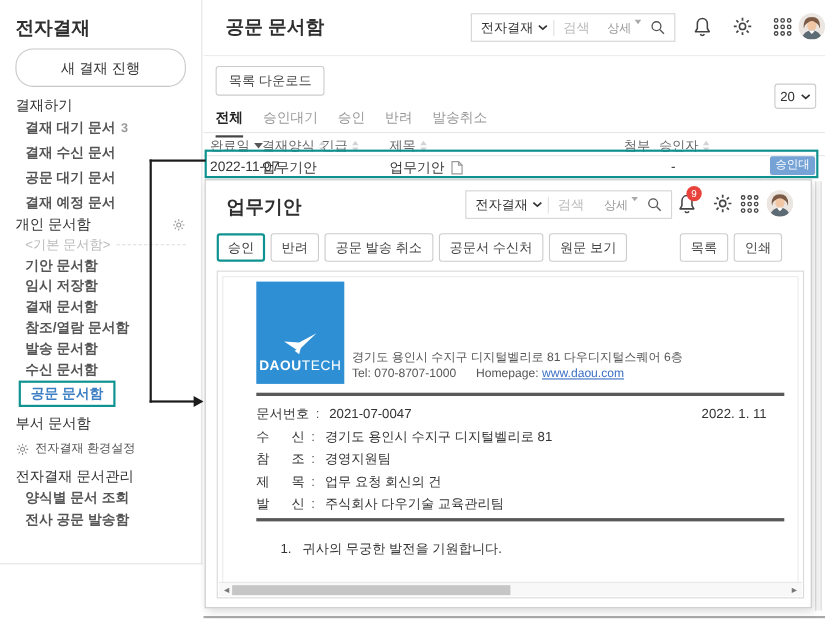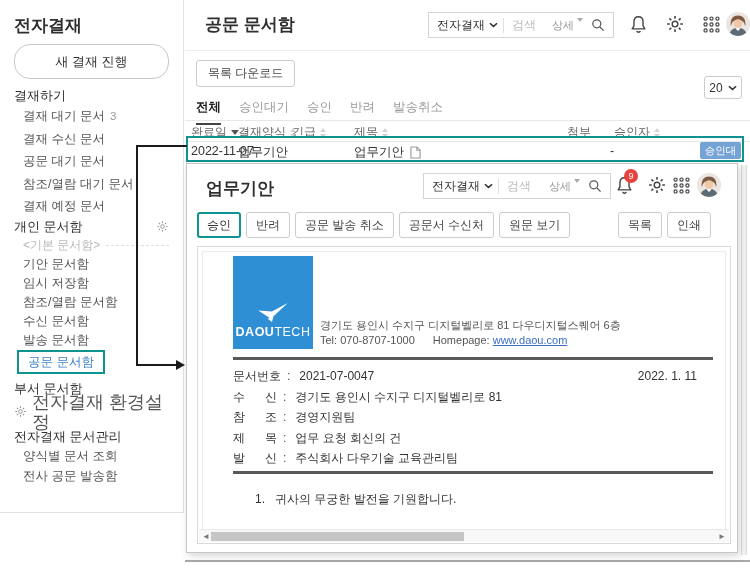--- a/index.html
+++ b/index.html
@@ -10,33 +10,33 @@
   
   .sidebar { position:absolute; left:0; top:0; width:184px; height:513px;
              border-right:1px solid #e3e3e3; border-bottom:1px solid #e3e3e3;
              padding:14px 14px 0 14px; background:#fff; }
   .sb-title { font-size:17px; font-weight:bold; color:#2f2f2f; height:17px; }
   .sb-new-btn { display:block; margin-top:13px; width:100%; height:35px; background:#fff;
                 border:1px solid #c8c8c8; border-radius:16px; font-size:13px; color:#333; cursor:pointer;
                 font-family:inherit; }
   .sb-section { font-size:13px; font-weight:normal; color:#2f2f2f; }
   .sb-sec1 { margin-top:8px; height:18px; line-height:18px; }
-  .sb-item { font-size:12.5px; color:#555; padding-left:9px; cursor:pointer; white-space:nowrap; }
+  .sb-item { font-size:12.5px; color:#555; padding-left:9px; cursor:pointer; white-space:nowrap;font-weight:bold; }
   .sb-item .cnt { color:#999; font-size:11.5px; margin-left:5px; }
   .grp1 .sb-item { height:22.5px; line-height:22.5px; }
   .sb-personal-hd { margin-top:0; height:18px; line-height:18px; display:flex; align-items:center; justify-content:space-between; }
   .sb-sub { height:19px; line-height:19px; font-size:12px; color:#b8b8b8; padding-left:9px;
             display:flex; align-items:center; gap:6px; }
   .sb-sub::after { content:""; flex:1; border-top:1px dashed #ddd; }
   .grp2 .sb-item { height:19px; line-height:19px; }
   .sb-item.active { color:#3d7fc4; height:24px; line-height:24px; padding-left:0; }
   .sb-item.active .hl { display:inline-block; border:2px solid #0f9390; padding:0 9px; height:24px;
                         line-height:20px; margin-left:3px; }
   .sb-sec2 { margin-top:6px; height:18px; line-height:18px; }
-  .sb-settings { margin-top:4px; height:20px; line-height:20px; font-size:18px; color:#555;
+  .sb-settings { margin-top:4px; height:20px; line-height:20px; font-size:11px; color:#555;
                  display:flex; align-items:center; gap:5px; cursor:pointer; }
   .sb-sec3 { margin-top:6px; height:18px; line-height:18px; }
   .grp3 .sb-item { height:20px; line-height:20px; }
 
   
   .main { position:absolute; left:185px; top:0; width:565px; height:562px; background:#fff; }
   .main-bottom-line { position:absolute; left:0; top:560px; width:565px; height:2px; background:#a9a9a9; }
   .main-title { position:absolute; left:20px; top:13px; font-size:17px; font-weight:bold; color:#2f2f2f; }
   .hd-border { position:absolute; left:0; top:50px; width:565px; height:1px; background:#ededed; }
 
@@ -192,41 +192,41 @@
 
   <aside class="sidebar">
     <div class="sb-title">전자결재</div>
     <button class="sb-new-btn">새 결재 진행</button>
 
     <div class="sb-section sb-sec1">결재하기</div>
     <div class="grp1">
       <div class="sb-item"><span>결재 대기 문서</span><span class="cnt">3</span></div>
       <div class="sb-item"><span>결재 수신 문서</span></div>
       <div class="sb-item"><span>공문 대기 문서</span></div>
-      <div class="sb-item"><span>참조/열람 대기 문서</span></div>
       <div class="sb-item"><span>결재 예정 문서</span></div>
     </div>
 
     <div class="sb-section sb-personal-hd">
       <span>개인 문서함</span>
       <span>
           <svg class="ic" width="13" height="13" style="opacity:.55">
             <use href="#i-gear"></use>
           </svg>
         </span>
     </div>
     <div class="sb-sub">
         <span>&lt;기본 문서함&gt;</span>
       </div>
     <div class="grp2">
       <div class="sb-item"><span>기안 문서함</span></div>
       <div class="sb-item"><span>임시 저장함</span></div>
+      <div class="sb-item"><span>결재 문서함</span></div>
       <div class="sb-item"><span>참조/열람 문서함</span></div>
+      <div class="sb-item"><span>발송 문서함</span></div>
       <div class="sb-item"><span>수신 문서함</span></div>
-      <div class="sb-item"><span>발송 문서함</span></div>
       <div class="sb-item active"><span class="hl">공문 문서함</span></div>
     </div>
 
     <div class="sb-section sb-sec2">부서 문서함</div>
 
     <div class="sb-settings">
       <span>
           <svg class="ic" width="13" height="13" style="opacity:.6">
             <use href="#i-gear"></use>
           </svg>
@@ -326,21 +326,21 @@
       <span class="th" style="left:169px;">
           <span>제목</span>
           <span class="sort-ud">
             <i class="u"></i>
             <i class="d"></i>
           </span>
         </span>
       <span class="th" style="left:382px;">
           <span>첨부</span>
         </span>
-      <span class="th" style="left:429px;">
+      <span class="th" style="left:414px;">
           <span>승인자</span>
           <span class="sort-ud">
             <i class="u"></i>
             <i class="d"></i>
           </span>
         </span>
       <span class="th" style="left:473px;margin-top:36px;">
           <span>승인상태</span>
           <span class="sort-ud">
             <i class="u"></i>

